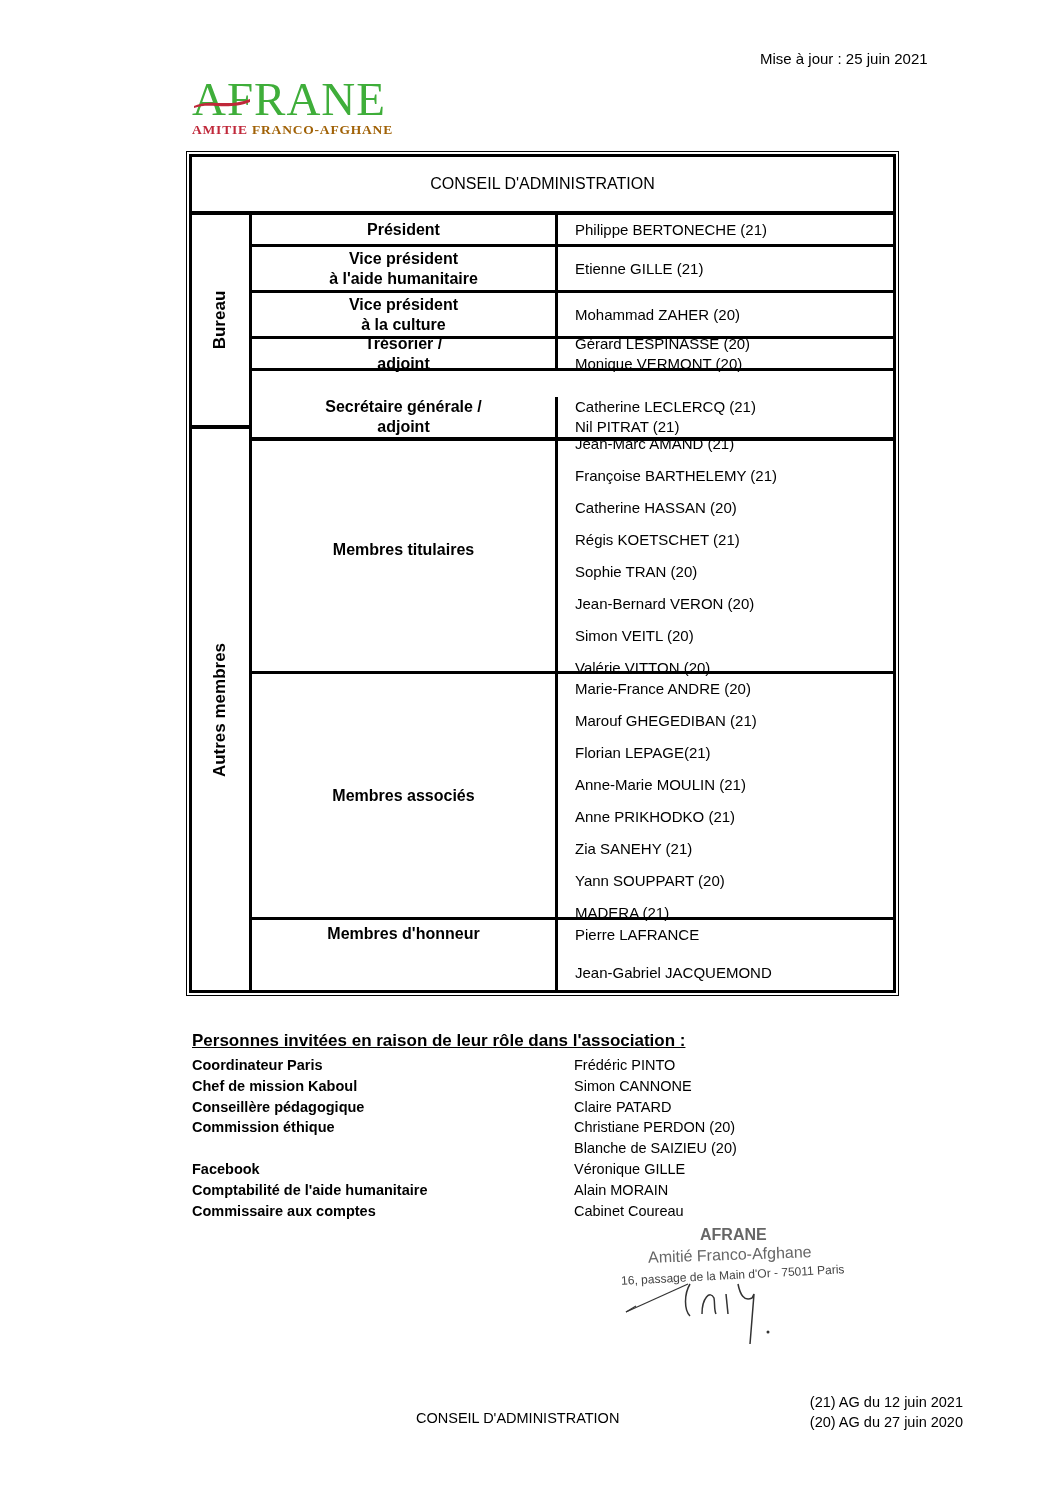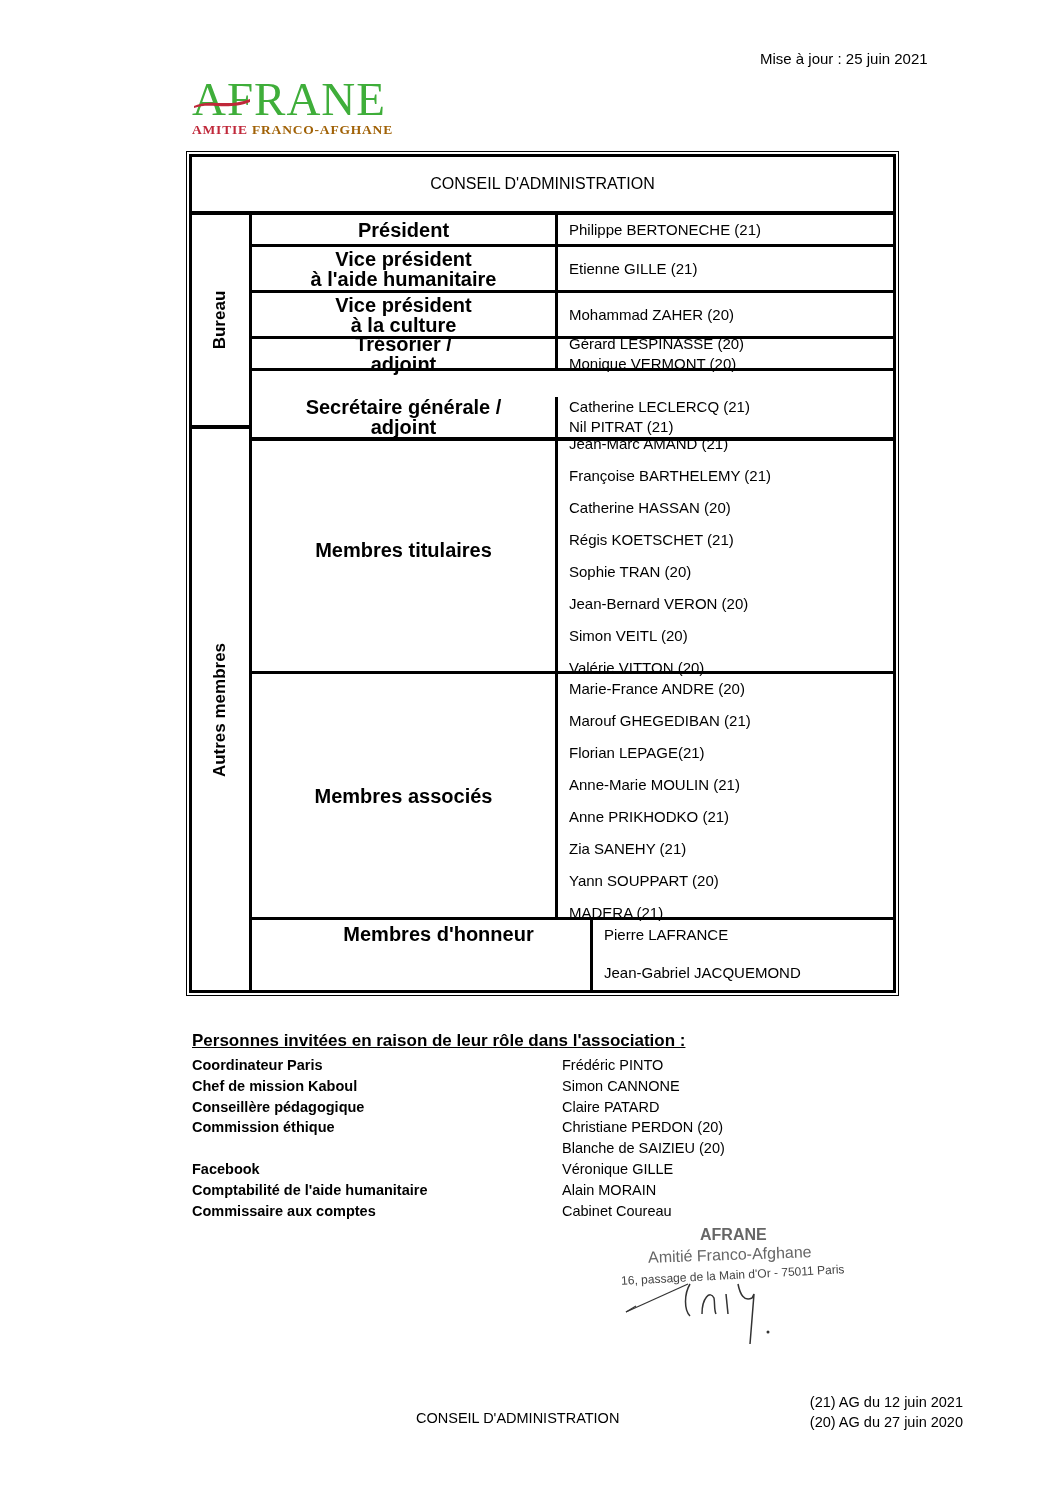--- a/index.html
+++ b/index.html
@@ -19,29 +19,29 @@
   .table-inner { position: relative; width: 100%; height: 100%; border: 3px solid #000; }
 
   .title-row { position: absolute; left: 0; top: 0; right: 0; height: 58px; border-bottom: 4px solid #000; display: flex; align-items: center; justify-content: center; font-size: 16px; }
 
   .side { position: absolute; left: 0; width: 60px; border-right: 3px solid #000; display: flex; align-items: center; justify-content: center; }
   .side span { transform: rotate(-90deg); white-space: nowrap; font-weight: bold; font-size: 17px; }
   .side.bureau { top: 58px; height: 214px; border-bottom: 4px solid #000; }
   .side.autres { top: 272px; bottom: 0; }
 
   .row { position: absolute; left: 60px; right: 0; display: flex; border-bottom: 3px solid #000; }
-  .row:last-child { border-bottom: none; margin-left: 35px; }
-  .role { width: 306px; border-right: 3px solid #000; display: flex; align-items: center; justify-content: center; text-align: center; font-weight: bold; font-size: 20px; line-height: 20px; }
-  .names { flex: 1; padding-left: 11px; display: flex; flex-direction: column; justify-content: center; font-size: 15px; line-height: 20px; }
+  .row:last-child { border-bottom: none; }
+  .role { width: 306px; border-right: 3px solid #000; display: flex; align-items: center; justify-content: center; text-align: center; font-weight: bold; font-size: 16px; line-height: 20px; }
+  .names { flex: 1; padding-left: 17px; display: flex; flex-direction: column; justify-content: center; font-size: 15px; line-height: 20px; }
   .names.list { justify-content: flex-start; padding-top: 3px; gap: 8px; }
   .names.list div { height: 30.7px; line-height: 24px; }
 
   .invited-title { position: absolute; left: 192px; top: 1031px; font-weight: bold; font-size: 17px; text-decoration: underline; }
   .invited { position: absolute; left: 192px; top: 1055px; width: 600px; }
-  .inv-row { display: flex; height: 20.8px; line-height: 20.8px; font-size: 14.5px; }
+  .inv-row { display: flex; height: 20.8px; line-height: 20.8px; font-size: 14.5px; gap: 12px; }
   .inv-role { width: 370px; font-weight: bold; }
   .inv-name { flex: 1; }
 
   .stamp { position: absolute; left: 618px; top: 1224px; width: 270px; height: 120px; color: #555; }
   .stamp-title { position: absolute; left: 82px; top: 2px; font-weight: bold; font-size: 16px; color: #666; }
   .stamp-sub { position: absolute; left: 30px; top: 22px; font-size: 16px; transform: rotate(-2deg); color: #666; }
   .stamp-addr { position: absolute; left: 3px; top: 44px; font-size: 12px; transform: rotate(-3deg); white-space: nowrap; color: #444; }
   .stamp-sig { position: absolute; left: 0; top: 30px; width: 200px; height: 90px; }
 
   .footer-left { position: absolute; left: 416px; top: 1410px; font-size: 14.5px; }

